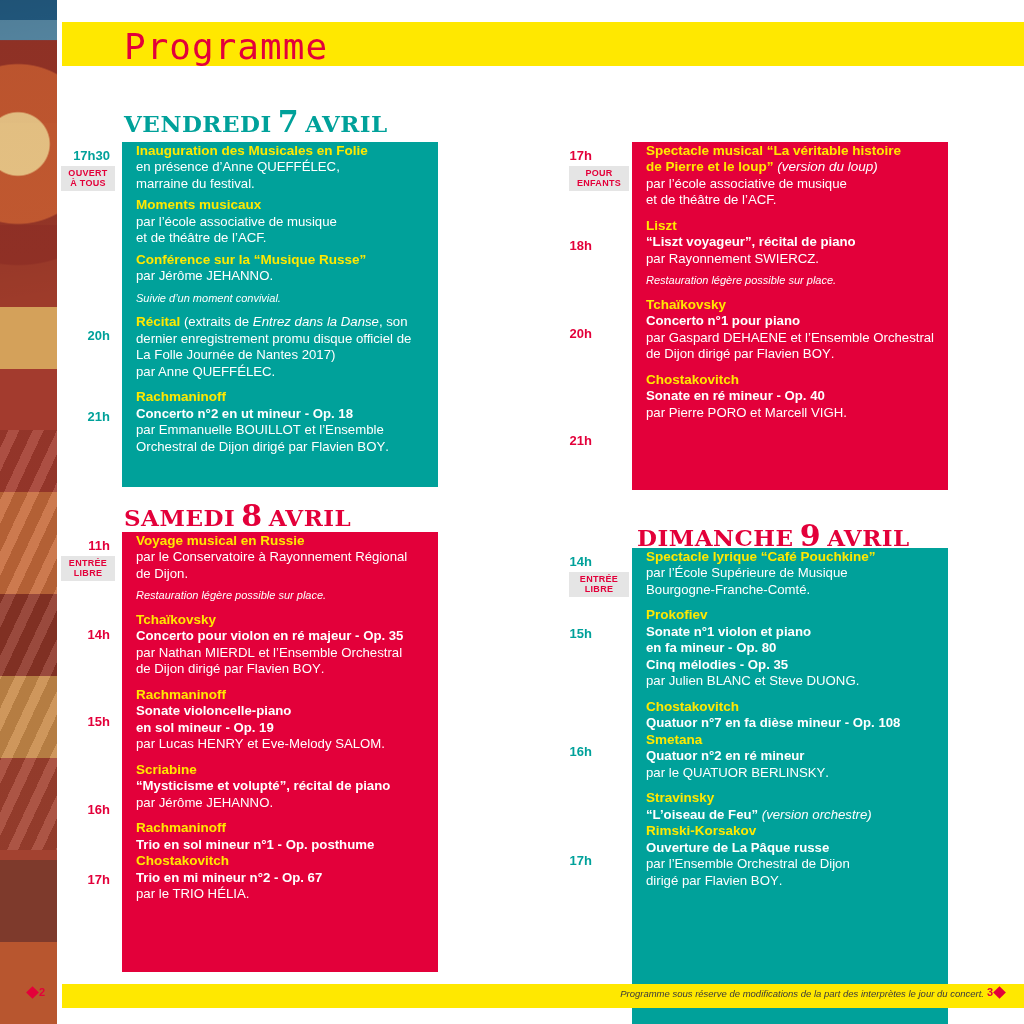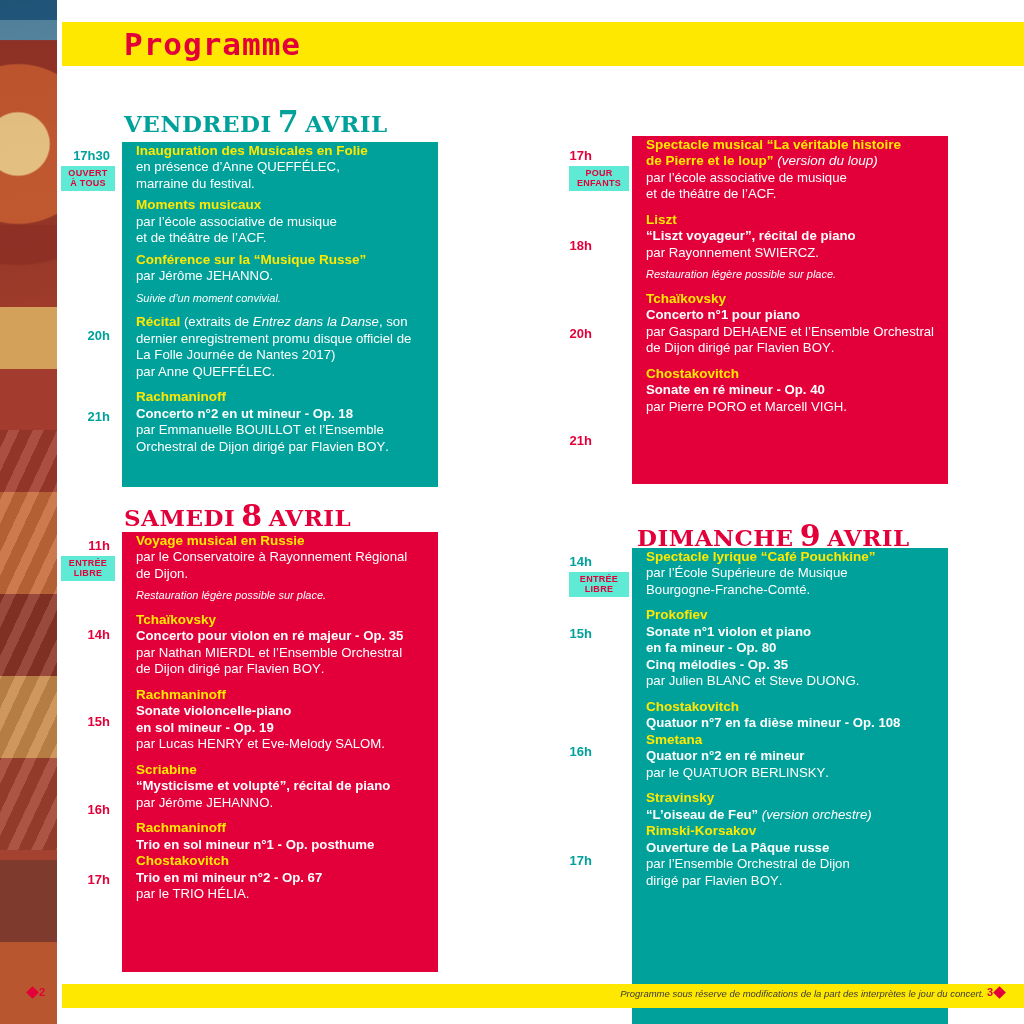--- a/index.html
+++ b/index.html
@@ -37,21 +37,21 @@
     position:absolute;left:57px;top:0;width:5px;height:1024px;background:#ffffff;
   }
 
   
   .header-band{
     position:absolute;left:62px;top:22px;width:962px;height:44px;background:#ffe800;
   }
   .header-title{
     position:absolute;left:124px;top:26px;
     font-family:"DejaVu Sans Mono", monospace;
-    font-weight:bold;font-size:31px;letter-spacing:1px;color:#e3003a;
+    font-weight:normal;font-size:36px;letter-spacing:1px;color:#e3003a;
   }
 
   
   .footer-band{
     position:absolute;left:62px;top:984px;width:962px;height:24px;background:#ffe800;
   }
   .footer-note{
     position:absolute;right:40px;top:988px;
     font-size:9.5px;font-style:italic;color:#3a3a3a;
   }
@@ -91,21 +91,21 @@
   .it{font-style:italic;}
   .gap{height:9px;}
 
   
   .time{
     position:absolute;text-align:right;font-weight:bold;font-size:13px;white-space:nowrap;
   }
   .time.teal{color:#00a19a;}
   .time.red{color:#e3003a;}
   .tag{
-    position:absolute;background:#5eead4;color:#e3003a;font-weight:bold;
+    position:absolute;background:#e5e5e5;color:#e3003a;font-weight:bold;
     font-size:9px;line-height:1.15;text-align:center;padding:2px 4px;
     letter-spacing:.3px;
   }
 </style>
 </head>
 <body>
 
 <div class="page">
 
   <div class="photo-strip"></div>
@@ -199,21 +199,21 @@
     </div>
   </div>
 
   <div class="time red" style="left:540px;top:148px;width:52px;">17h</div>
   <div class="tag" style="left:569px;top:166px;width:52px;white-space:pre;">POUR
 ENFANTS</div>
   <div class="time red" style="left:540px;top:238px;width:52px;">18h</div>
   <div class="time red" style="left:540px;top:326px;width:52px;">20h</div>
   <div class="time red" style="left:540px;top:433px;width:52px;">21h</div>
 
-  <div class="block red" style="left:632px;top:136px;width:316px;height:348px;">
+  <div class="block red" style="left:632px;top:142px;width:316px;height:348px;">
     <div class="inner">
       <div class="ev-title yellow">Spectacle musical “La véritable histoire</div>
       <div class="ev-title yellow"><span>de Pierre et le loup”</span><span class="it" style="font-weight:normal;color:#ffffff;"> (version du loup)</span></div>
       <div class="ev-line">par l’école associative de musique</div>
       <div class="ev-line">et de théâtre de l’ACF.</div>
 
       <div class="gap"></div>
       <div class="ev-title yellow">Liszt</div>
       <div class="ev-line bold">“Liszt voyageur”, récital de piano</div>
       <div class="ev-line"><span>par Rayonnement S</span><span class="sc">WIERCZ</span><span>.</span></div>

